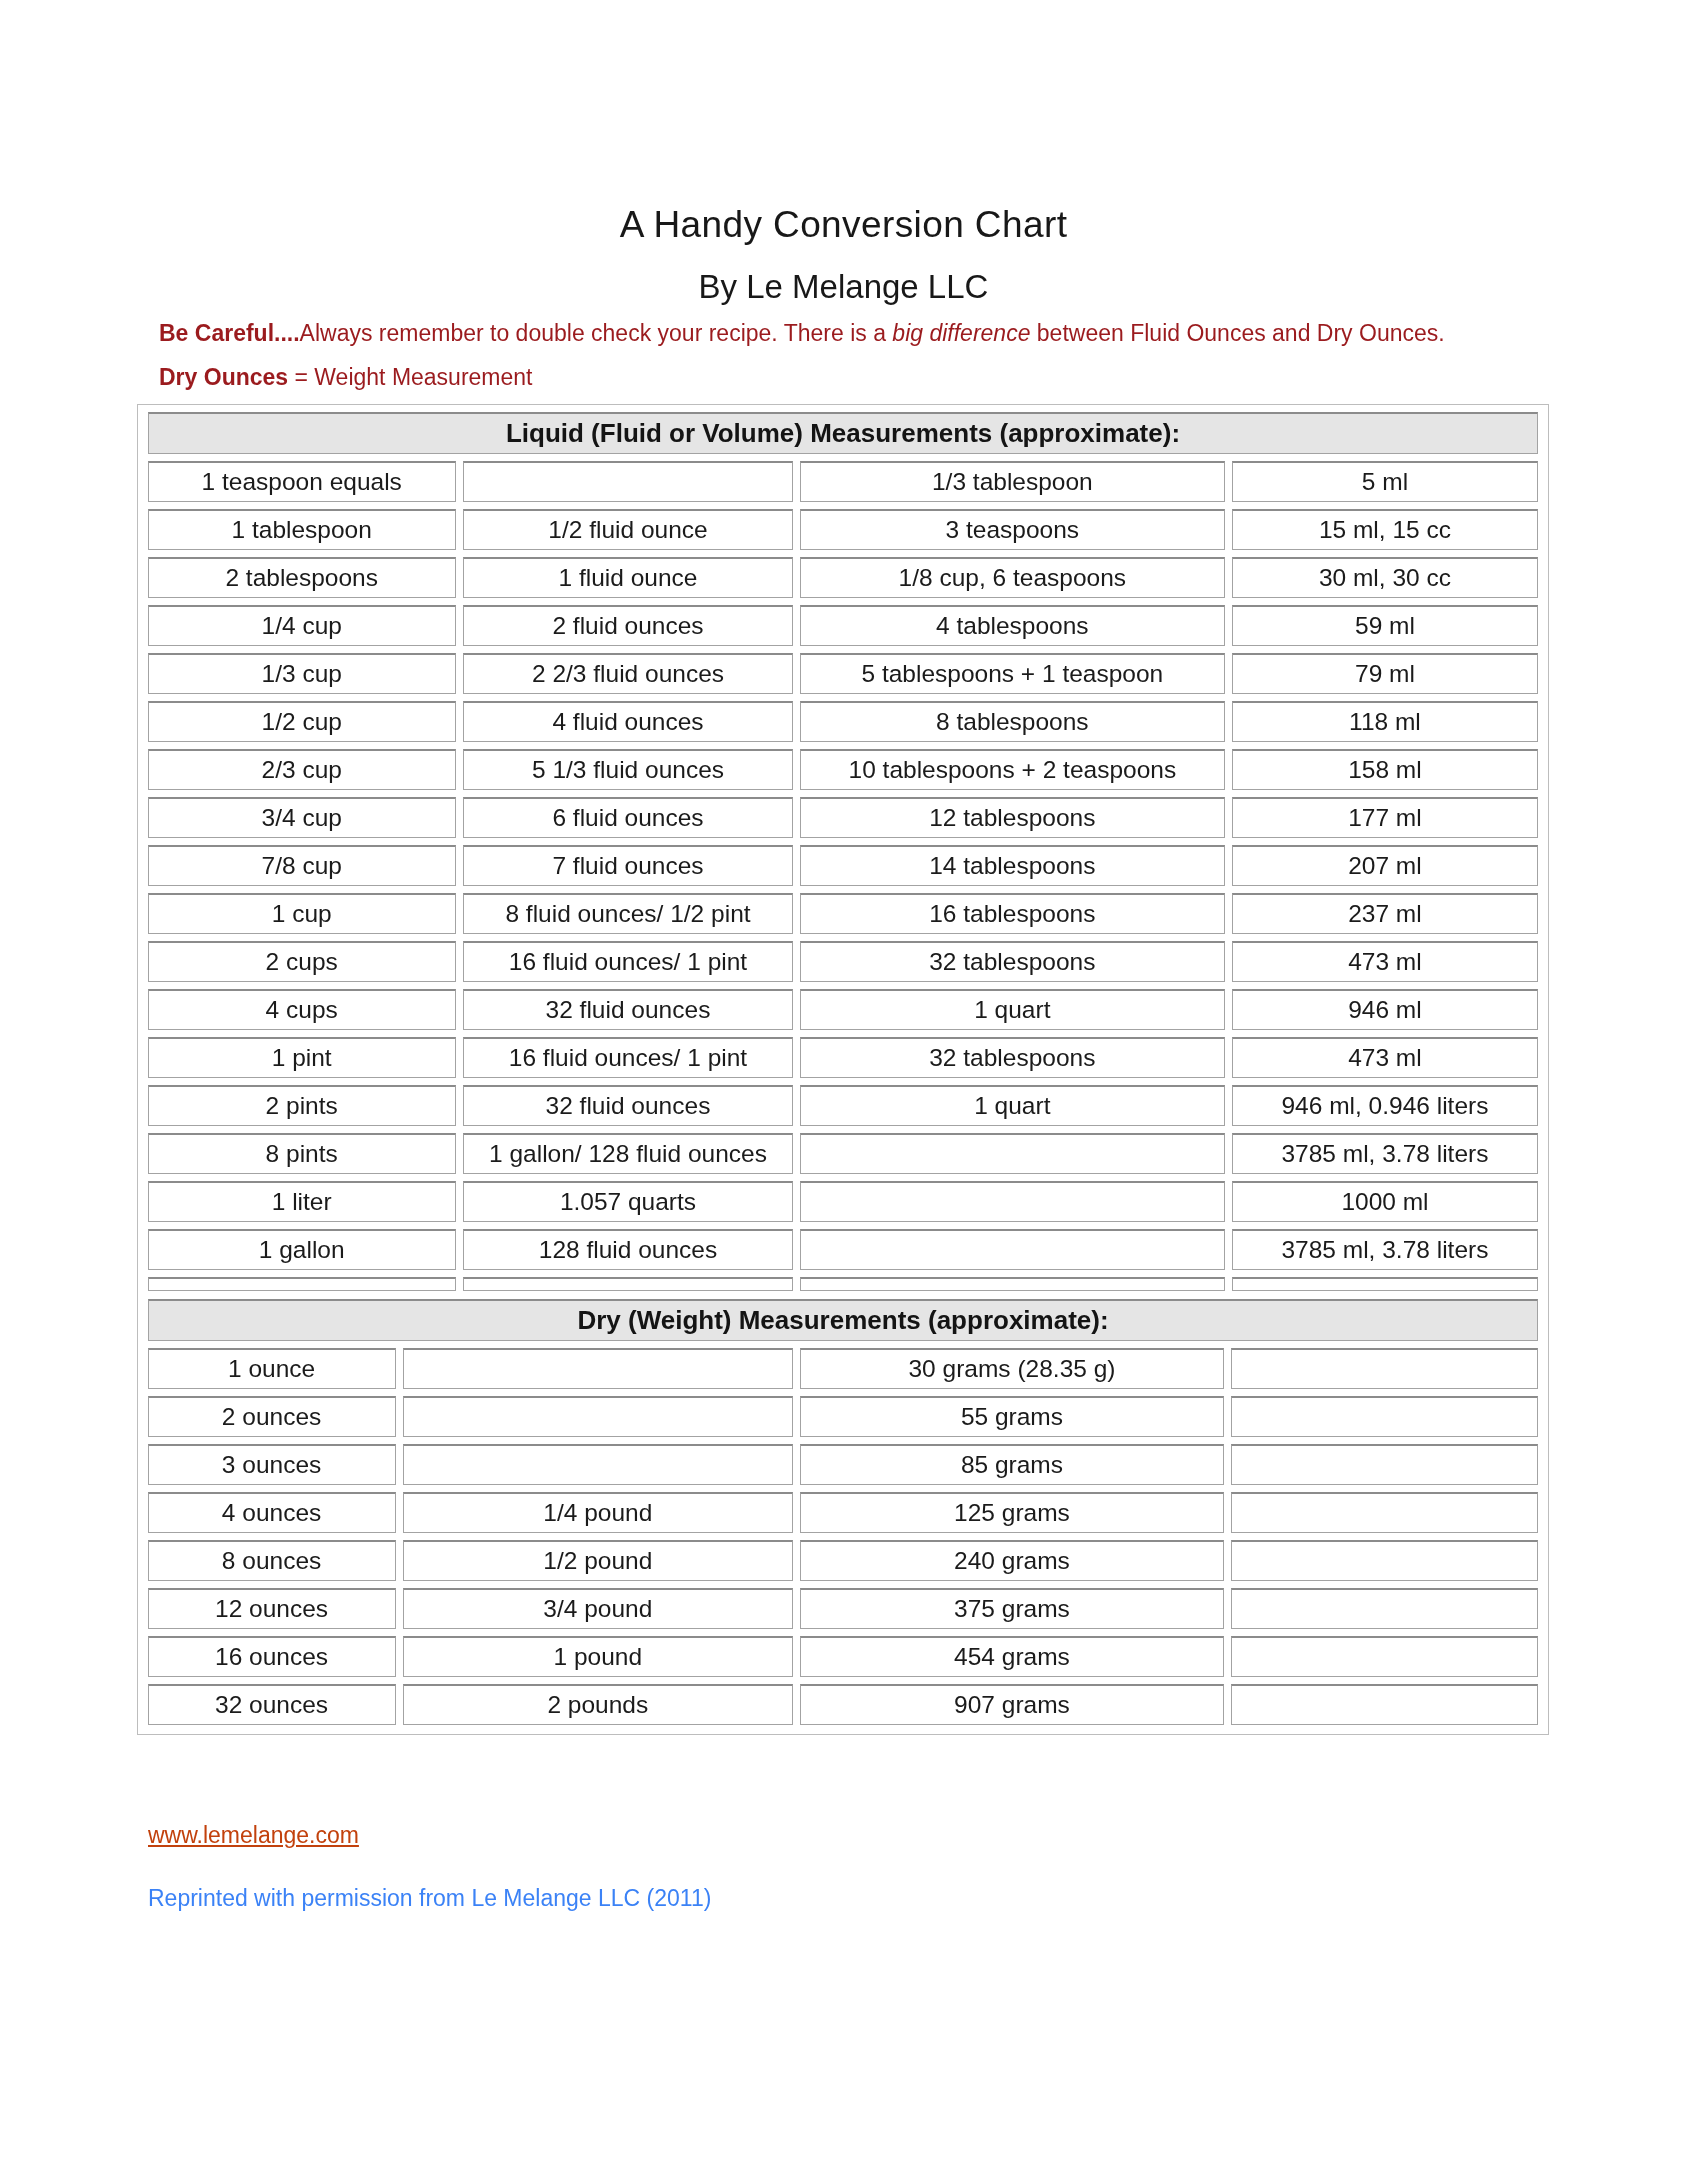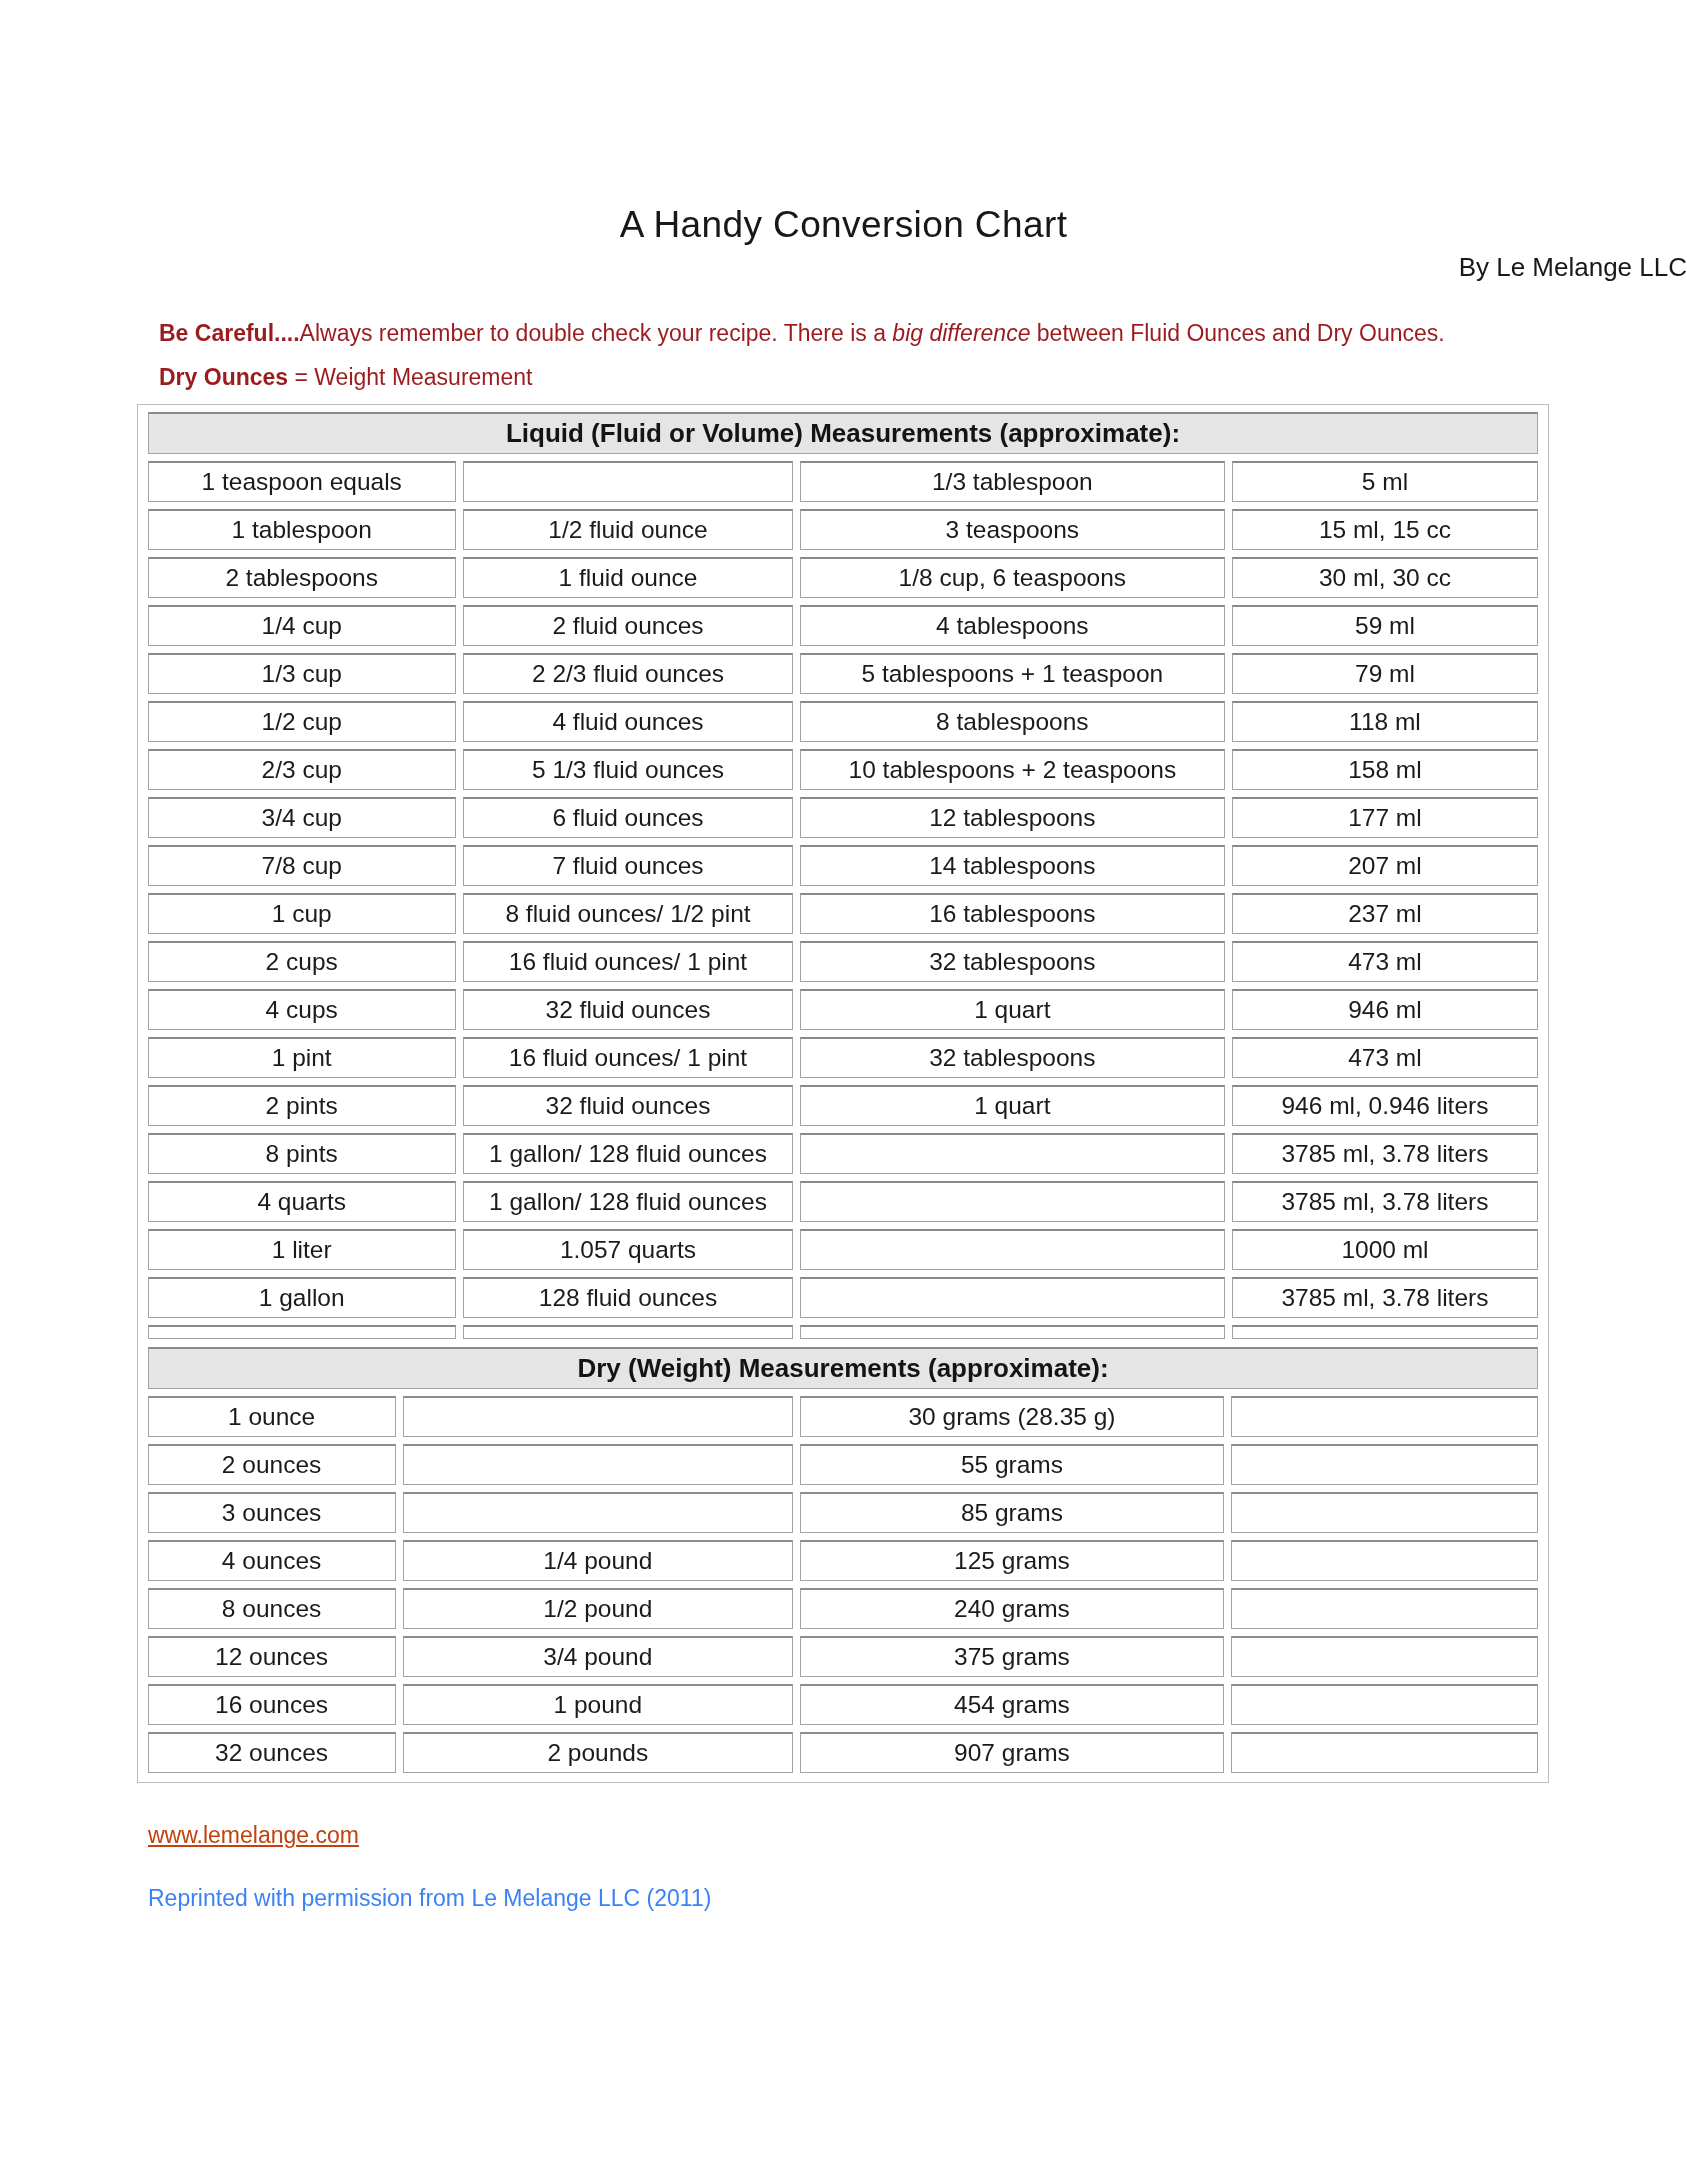--- a/index.html
+++ b/index.html
@@ -16,24 +16,24 @@
     position: absolute;
     top: 204px; left: 0;
     width: 100%;
     text-align: center;
     font-size: 37px;
     letter-spacing: 0.4px;
     color: #181818;
   }
   .subtitle {
     position: absolute;
-    top: 252px; left: 0;
+    top: 268px; left: 0;
     width: 100%;
-    text-align: right;
-    font-size: 26px;
+    text-align: center;
+    font-size: 33px;
     color: #181818;
   }
   .warning {
     position: absolute;
     top: 306px; left: 148px;
     width: 1415px;
     font-size: 23px;
     line-height: 33px;
     color: #9B1B1E;
   }
@@ -208,26 +208,20 @@
             <td>1 quart</td>
             <td>946 ml, 0.946 liters</td>
           </tr>
           <tr>
             <td>8 pints</td>
             <td>1 gallon/ 128 fluid ounces</td>
             <td></td>
             <td>3785 ml, 3.78 liters</td>
           </tr>
           <tr>
-            <td>4 quarts</td>
-            <td>1 gallon/ 128 fluid ounces</td>
-            <td></td>
-            <td>3785 ml, 3.78 liters</td>
-          </tr>
-          <tr>
             <td>1 liter</td>
             <td>1.057 quarts</td>
             <td></td>
             <td>1000 ml</td>
           </tr>
           <tr>
             <td>1 gallon</td>
             <td>128 fluid ounces</td>
             <td></td>
             <td>3785 ml, 3.78 liters</td>

